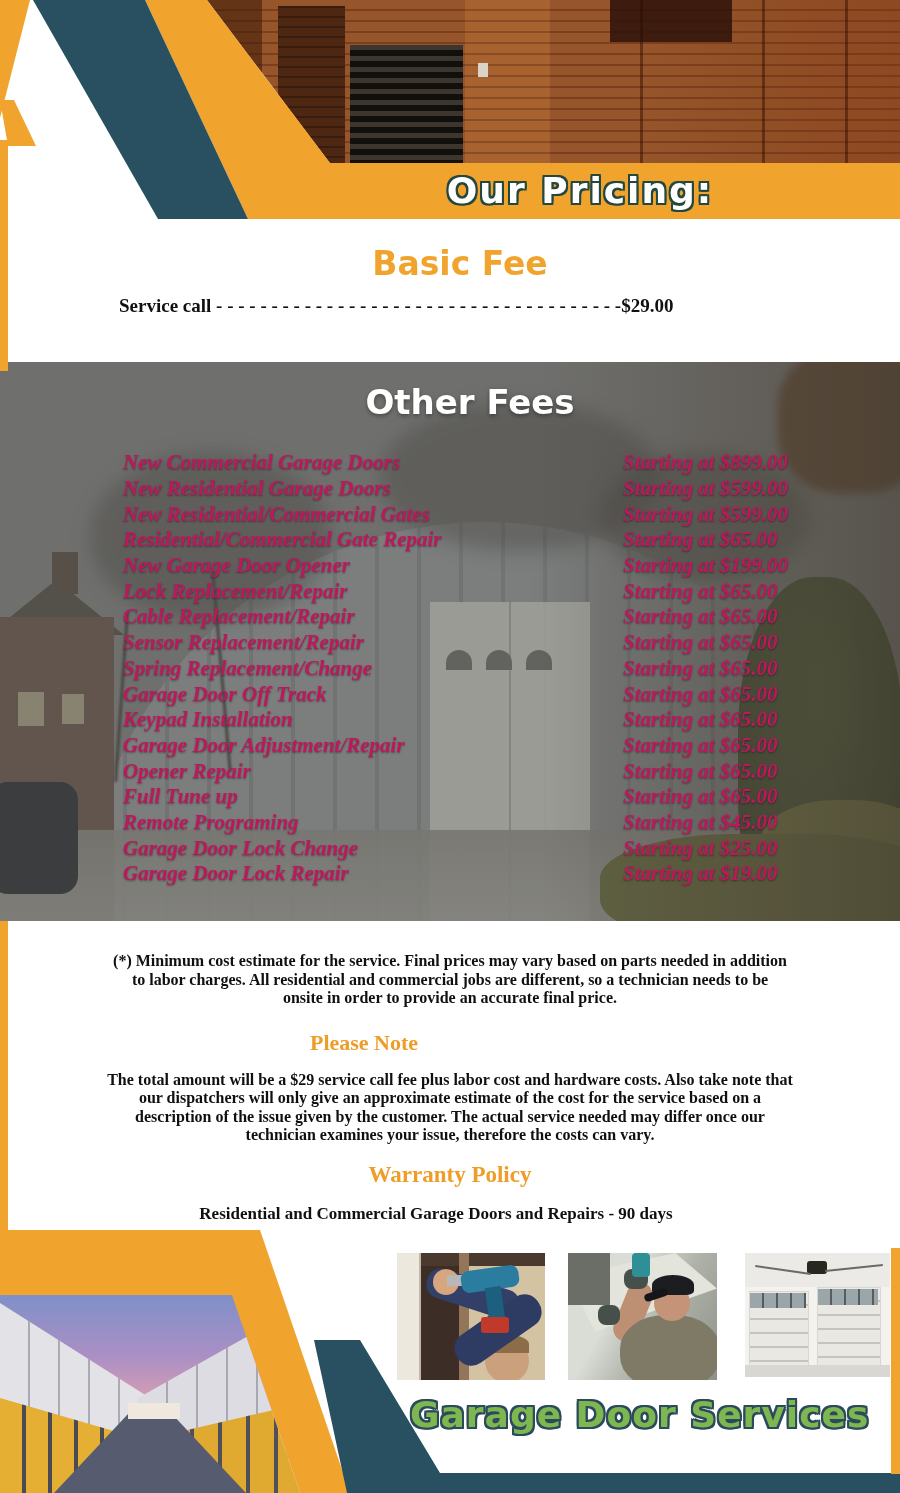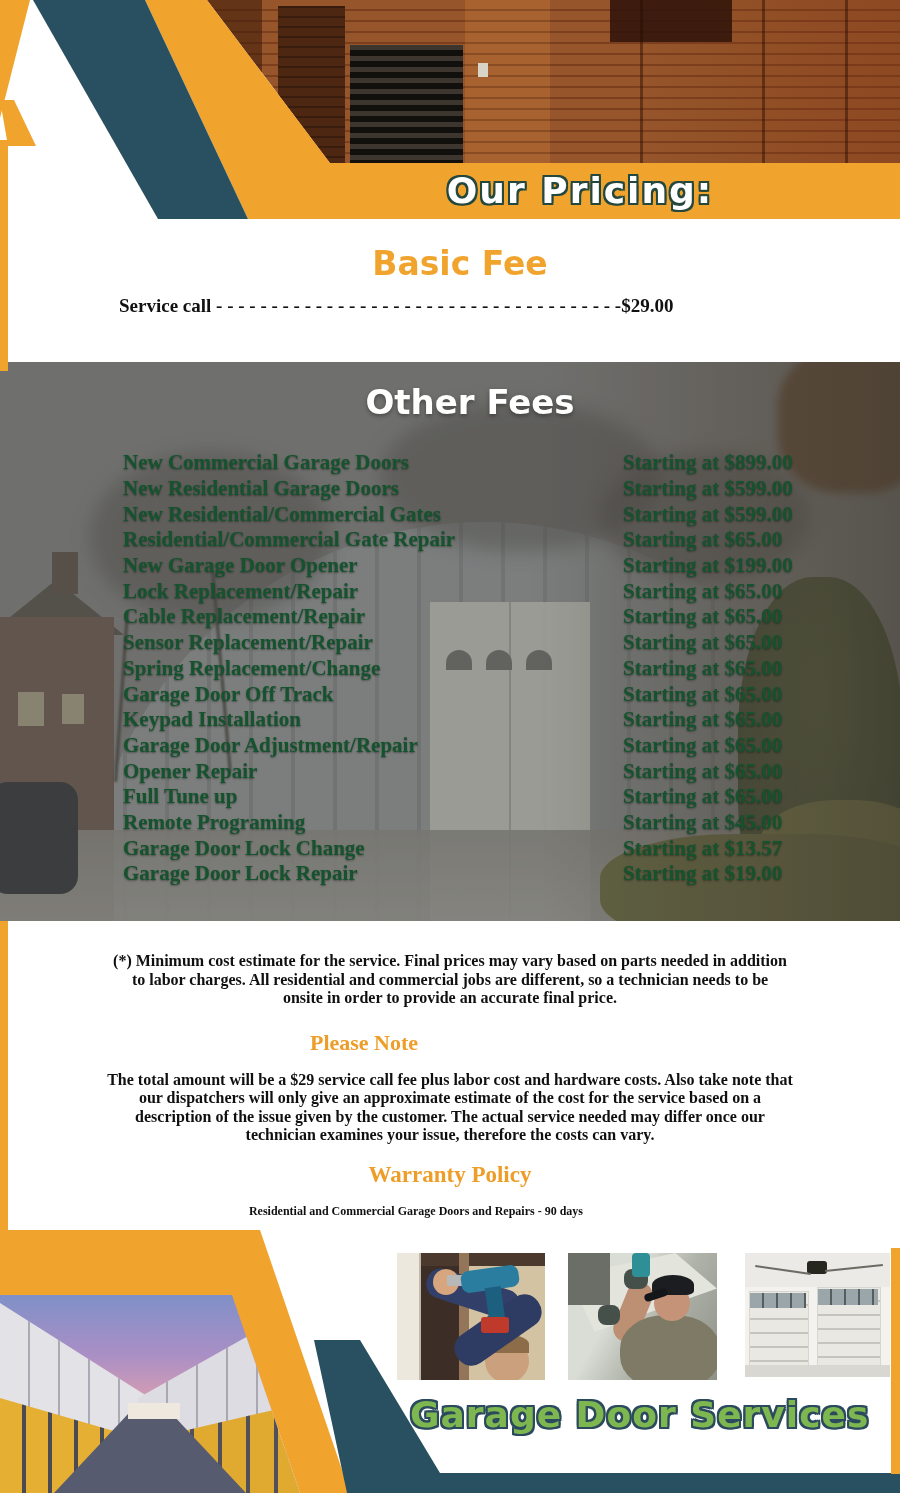--- a/index.html
+++ b/index.html
@@ -84,34 +84,34 @@
   .g-foliage-tr{position:absolute;left:778px;top:-14px;width:150px;height:145px;border-radius:40%;
     background:#573b25;filter:blur(4px);opacity:.85;}
   .g-darken-right{position:absolute;inset:0;
     background:linear-gradient(90deg, rgba(0,0,0,0) 60%, rgba(55,40,25,.32) 85%, rgba(45,35,20,.48) 100%);}
   .g-unify{position:absolute;inset:0;background:rgba(108,106,102,.28);}
 
   .other-fees-title{left:240px;top:382px;width:460px;text-align:center;font-size:34px;color:#ffffff;z-index:4;
     text-shadow:0 2px 4px rgba(0,0,0,.35);}
   .fees-list{left:123px;top:450px;width:690px;z-index:4;}
   .fee-row{display:grid;grid-template-columns:500px 1fr;height:25.7px;align-items:center;}
-  .fee-label,.fee-price{font-family:"Liberation Serif",serif;font-weight:700;font-size:21px;color:#14532d;
-    text-shadow:0 1px 2px rgba(0,0,0,.4);white-space:nowrap;}
+  .fee-label,.fee-price{font-family:"Liberation Serif",serif;font-weight:700;font-size:21px;color:#be185d;
+    text-shadow:0 1px 2px rgba(0,0,0,.4);white-space:nowrap;font-style:italic;}
 
   
   .disclaimer{left:110px;top:952px;width:680px;text-align:center;font-size:16px;line-height:18.5px;
     font-weight:700;color:#101010;z-index:3;}
   .please-note{left:0;top:1030px;width:728px;text-align:center;font-size:22px;font-weight:700;
     color:var(--text-orange,#EE9D28);z-index:3;}
   .note-body{left:100px;top:1071px;width:700px;text-align:center;font-size:16px;line-height:18.3px;
     font-weight:700;color:#101010;z-index:3;}
   .warranty-title{left:0;top:1162px;width:900px;text-align:center;font-size:23px;font-weight:700;
     color:var(--text-orange,#EE9D28);z-index:3;}
-  .warranty-body{left:0;top:1204px;width:832px;text-align:center;font-size:12px;font-weight:700;
-    color:#101010;z-index:3;}
+  .warranty-body{left:0;top:1204px;width:832px;text-align:center;font-size:17px;font-weight:700;
+    color:#101010;z-index:3;padding-left:20px;}
 
   
   .bottom{left:0;top:1230px;width:900px;height:263px;z-index:2;}
   .b-yellow{position:absolute;left:0;top:0;width:900px;height:263px;
     clip-path:polygon(0 0,260px 0,350px 263px,0 263px);background:var(--accent-orange,#F1A42D);}
   .b-teal{position:absolute;left:0;top:0;width:900px;height:263px;
     clip-path:polygon(314px 110px,360px 110px,440px 243px,900px 243px,900px 263px,347px 263px);
     background:var(--dark-teal,#285060);}
   .b-strip-right{position:absolute;left:891px;top:18px;width:9px;height:226px;background:var(--accent-orange,#F1A42D);}
 
@@ -309,21 +309,21 @@
         <span class="fee-price">Starting at $65.00</span>
       </div>
 
       <div class="fee-row">
         <span class="fee-label">Remote Programing</span>
         <span class="fee-price">Starting at $45.00</span>
       </div>
 
       <div class="fee-row">
         <span class="fee-label">Garage Door Lock Change</span>
-        <span class="fee-price">Starting at $13.57</span>
+        <span class="fee-price">Starting at $25.00</span>
       </div>
 
       <div class="fee-row">
         <span class="fee-label">Garage Door Lock Repair</span>
         <span class="fee-price">Starting at $19.00</span>
       </div>
     </div>
 
   <div class="abs disclaimer">(*) Minimum cost estimate for the service. Final prices may vary based on parts needed in addition to labor charges. All residential and commercial jobs are different, so a technician needs to be onsite in order to provide an accurate final price.</div>
   <div class="abs please-note">Please Note</div>

